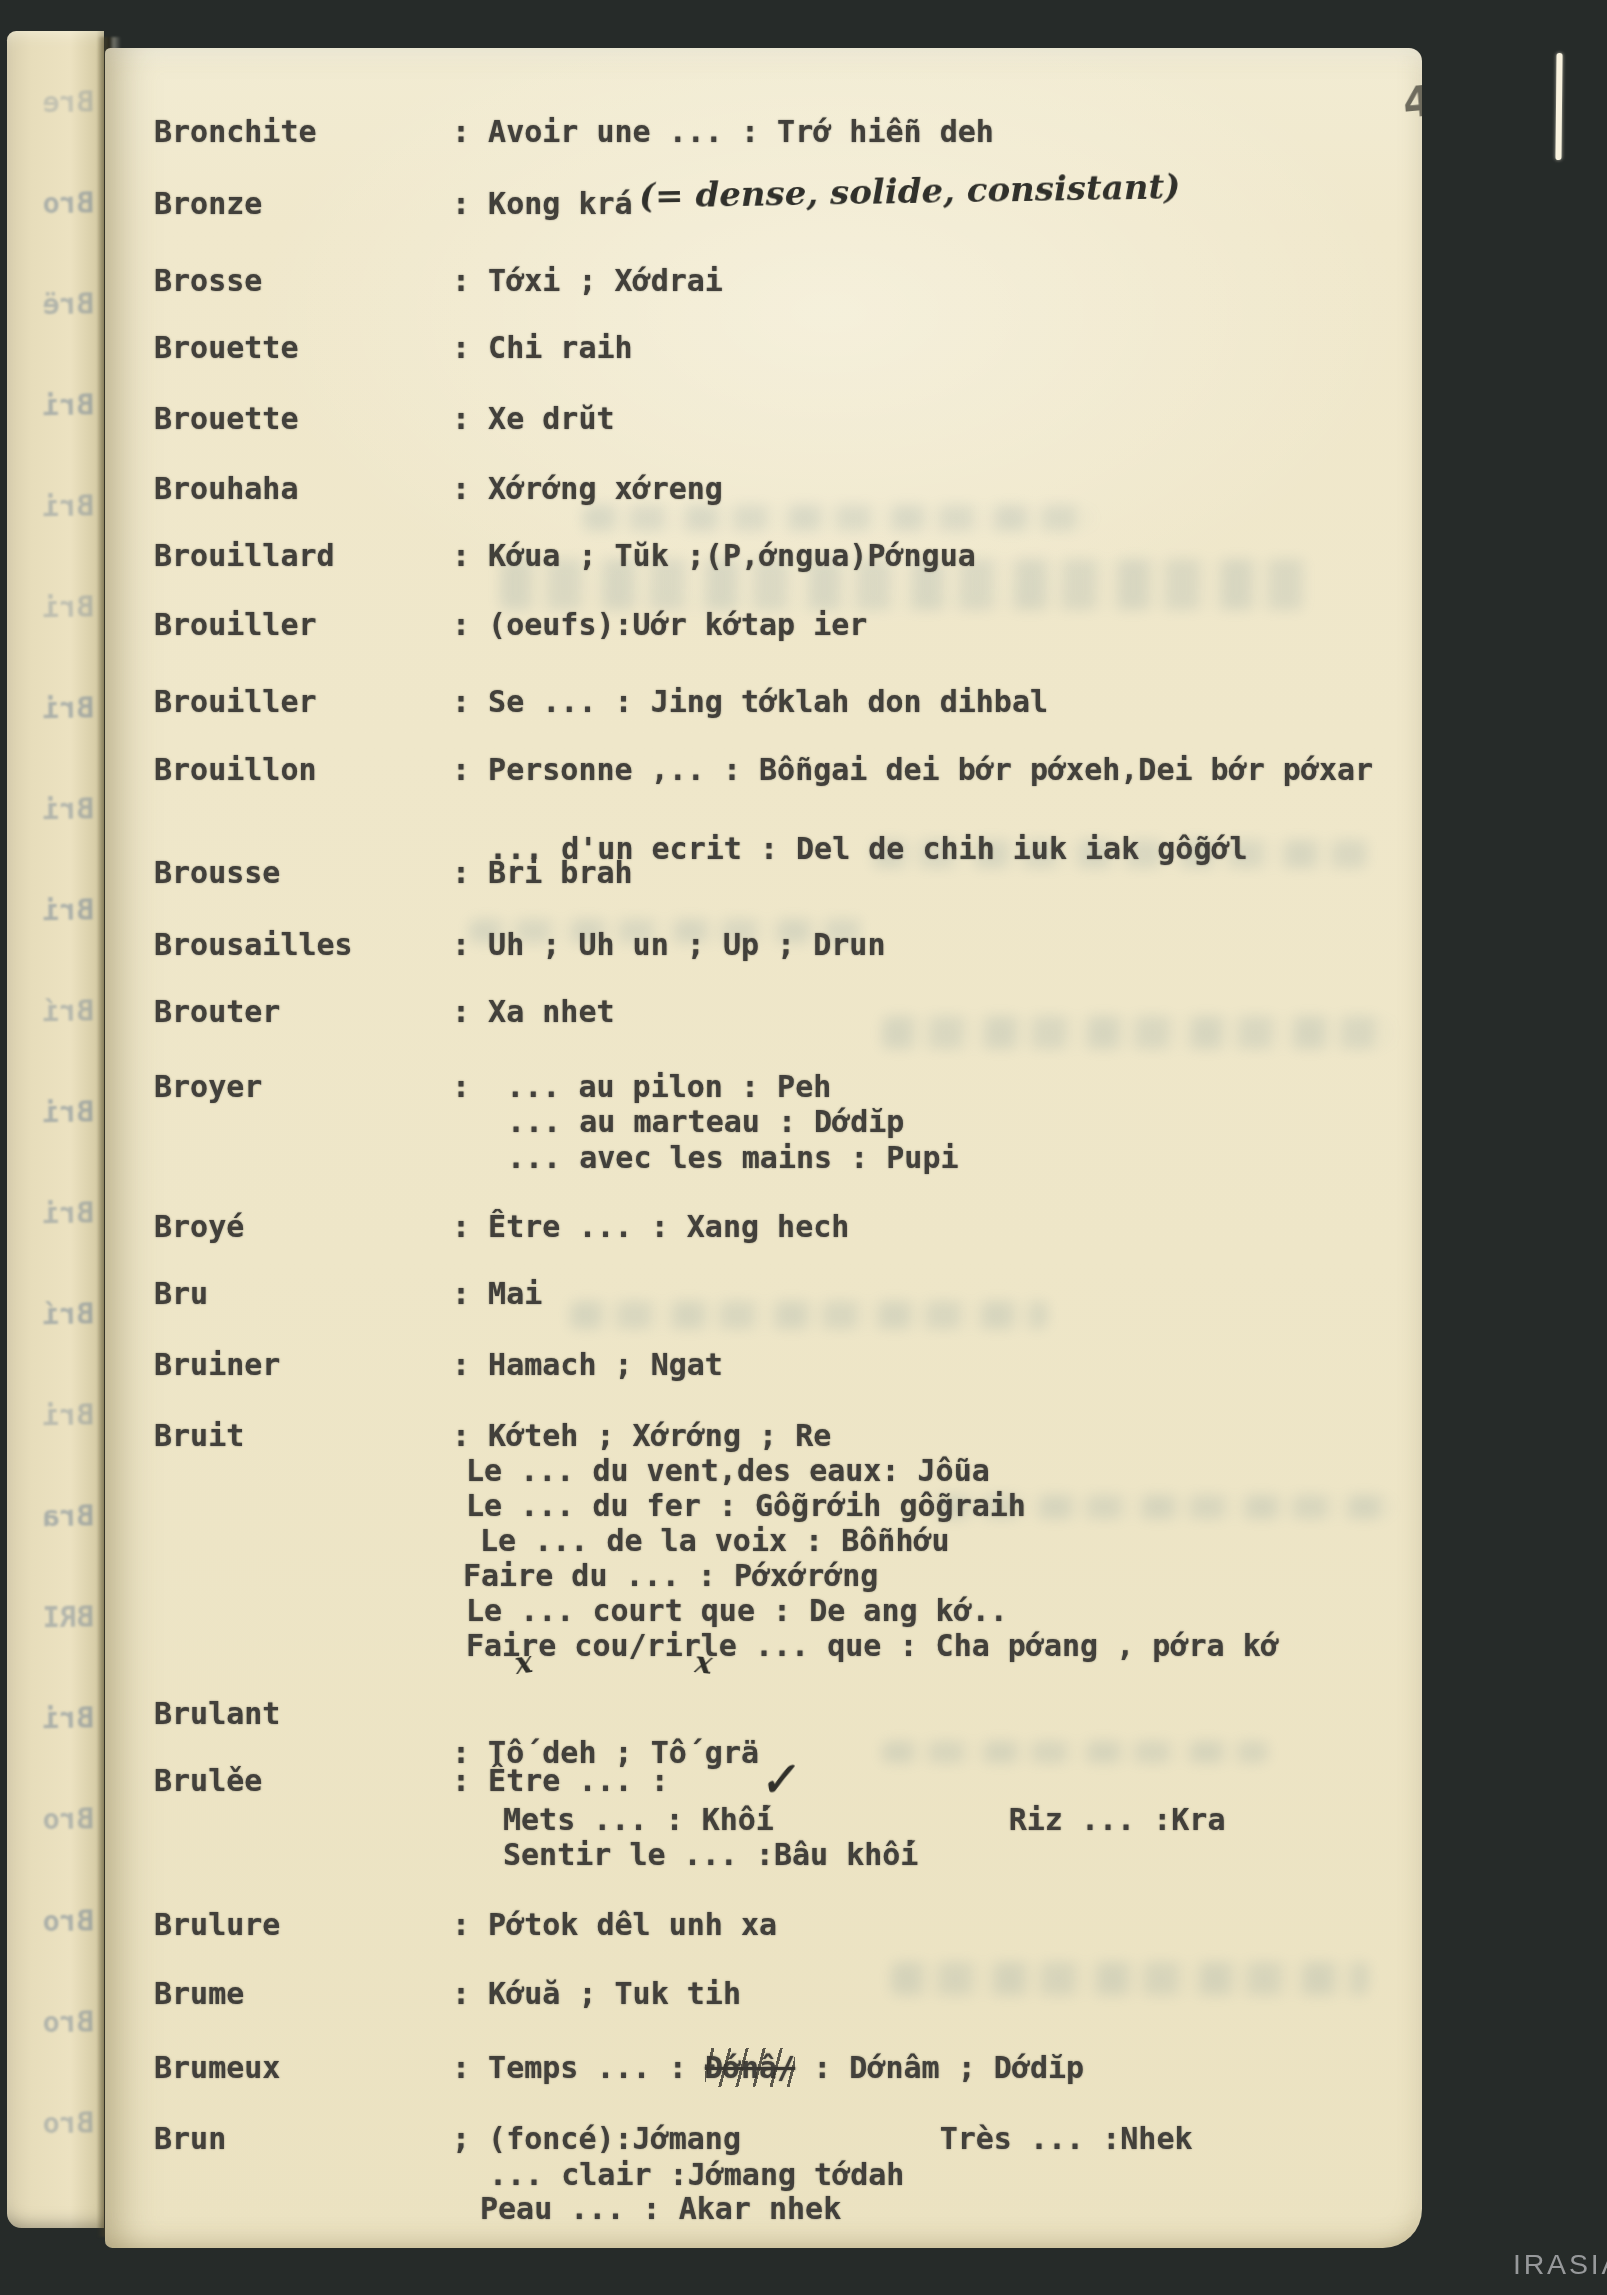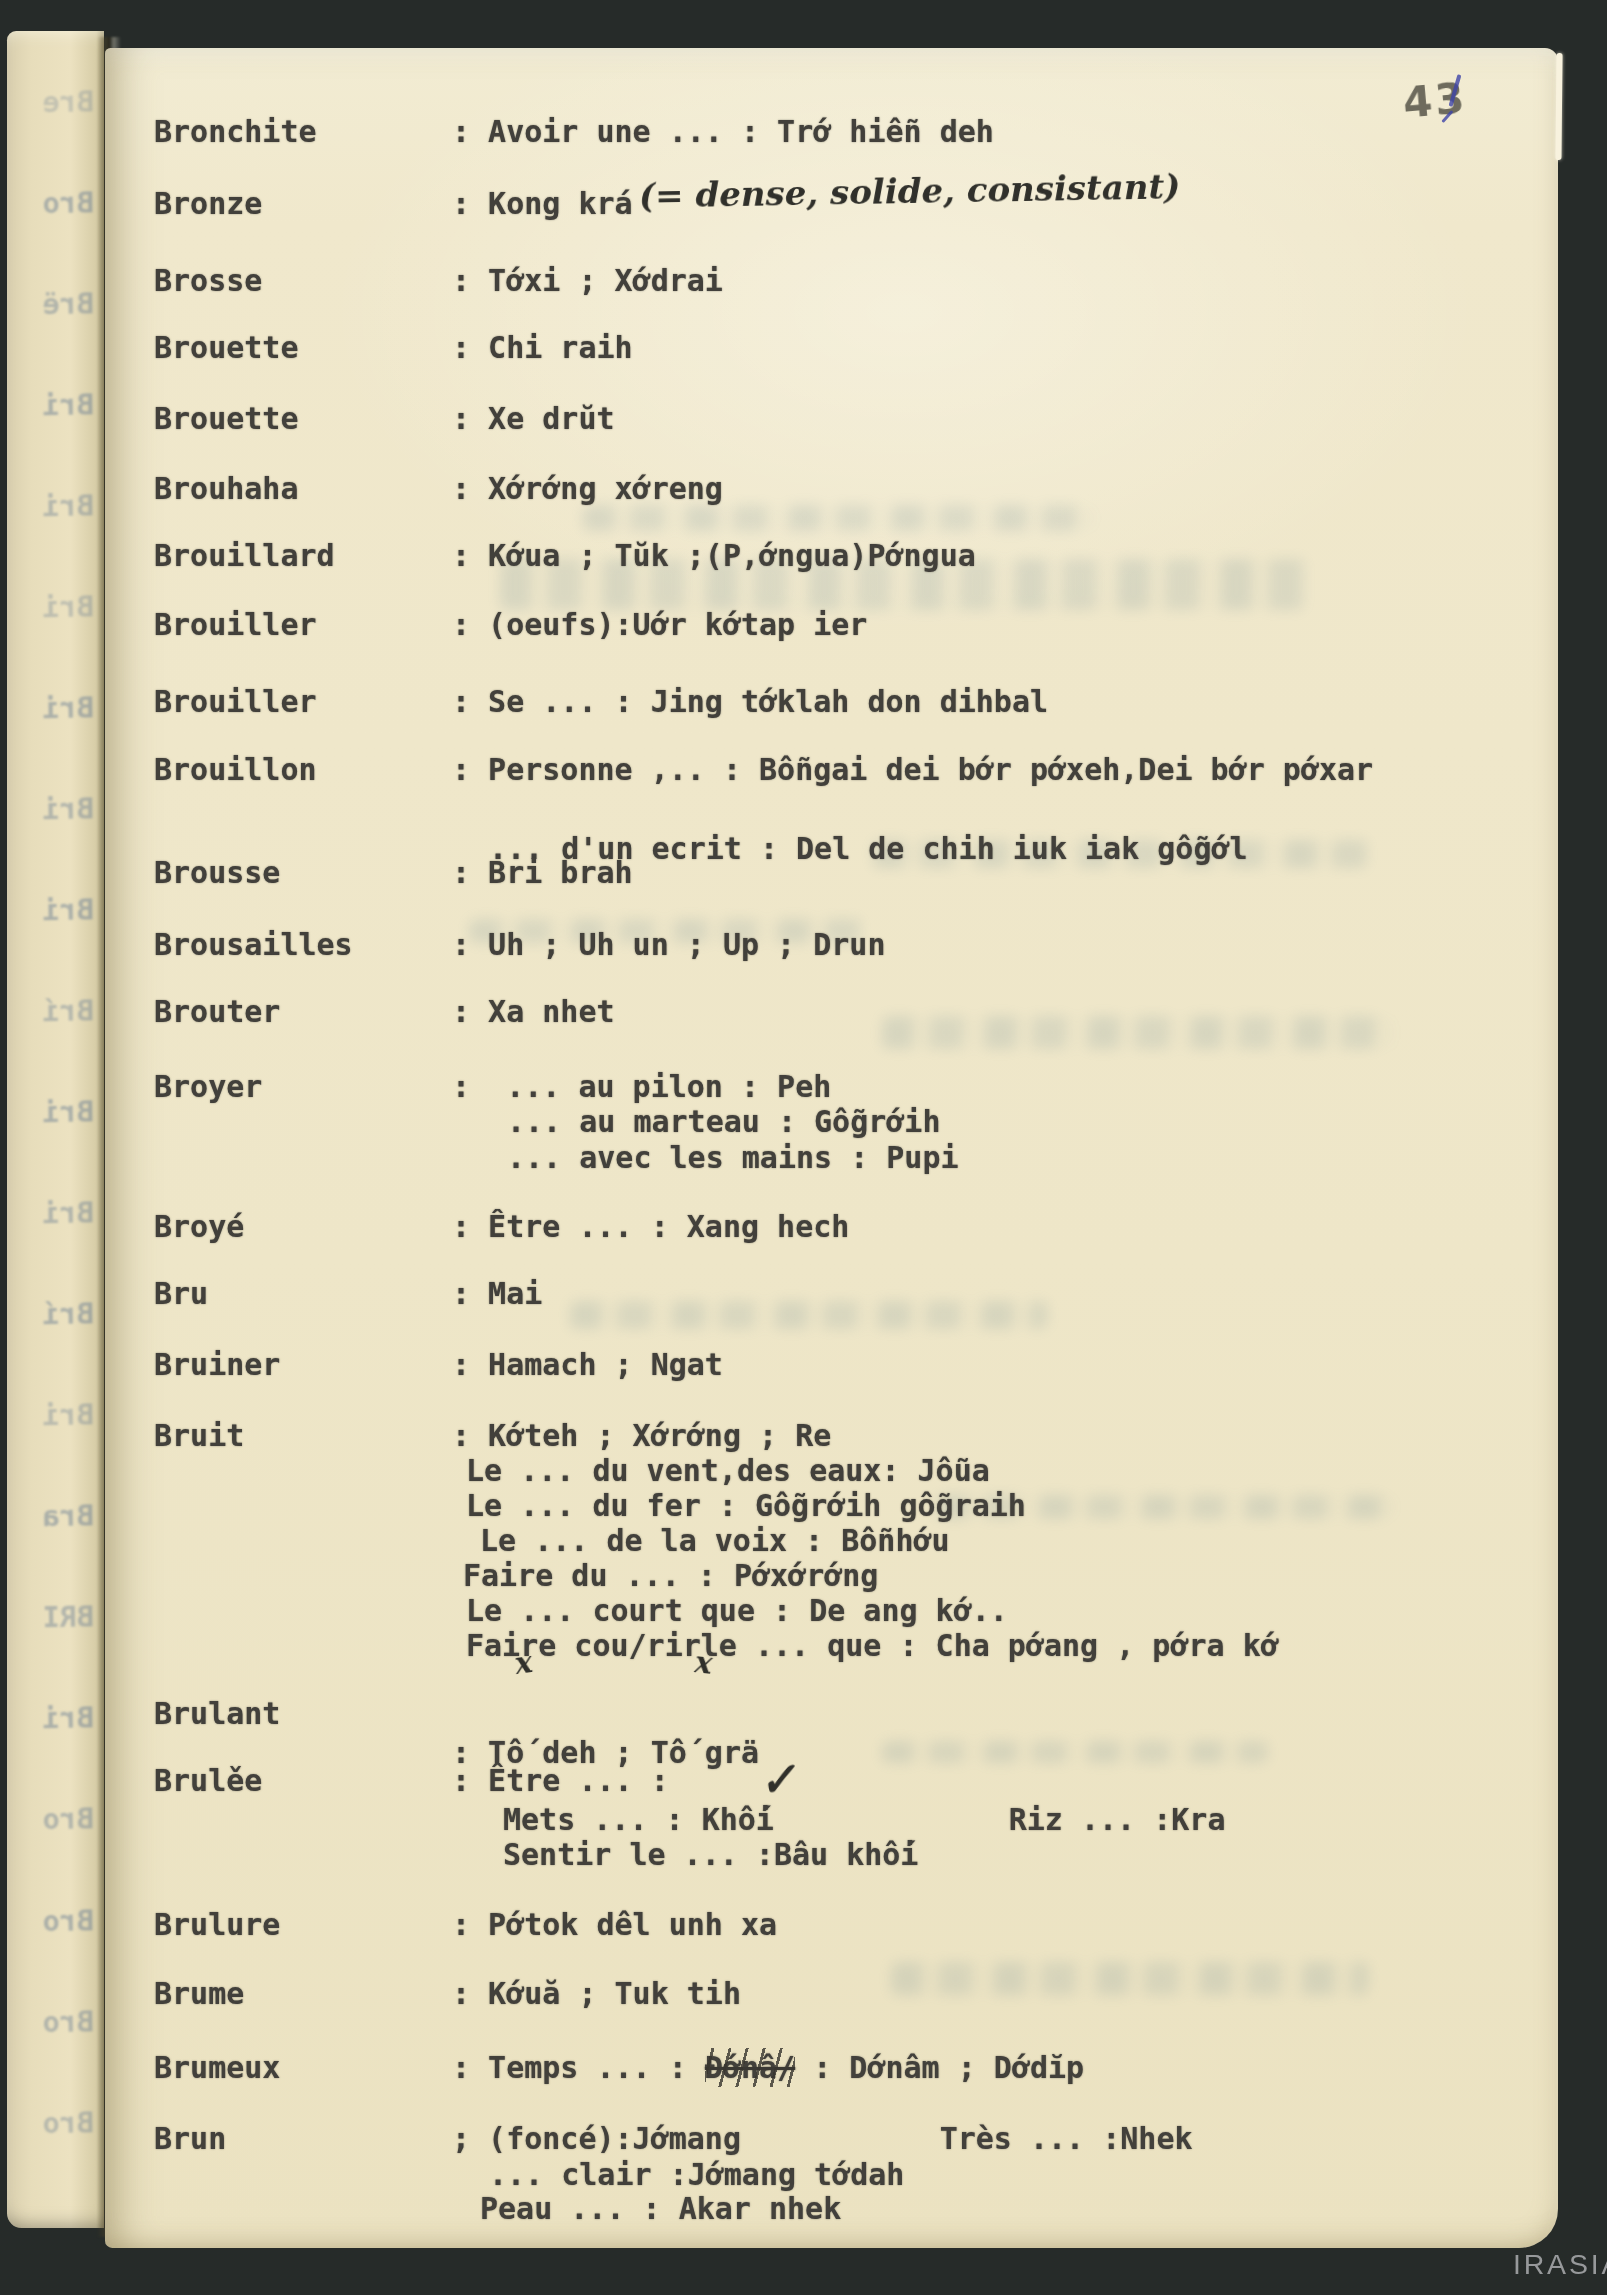--- a/index.html
+++ b/index.html
@@ -22,21 +22,21 @@
     filter:blur(0.9px);
   }
   .frag{
     position:absolute;left:14.7px;width:79px;
     transform:scaleX(-1) rotate(1deg);
     color:#6d8094;font-weight:bold;font-size:28.5px;line-height:31px;
     filter:blur(1.3px);white-space:pre;
   }
   
   .page{
-    position:absolute;left:105px;top:48px;width:1453px;height:2200px;overflow:hidden;
+    position:absolute;left:105px;top:48px;width:1317px;height:2200px;overflow:hidden;
     background:
       radial-gradient(ellipse 826px 459px at 55% 12%, rgba(255,255,248,.35), rgba(255,255,248,0) 70%),
       linear-gradient(180deg,#f2ecd3 0%,#f0e8cc 8%,#eee6c8 55%,#ebe2c1 100%);
     border-radius:5.5px 13px 39px 7.3px;
     box-shadow:
       inset 27.5px 0 42px -18.4px rgba(120,105,60,.5),
       inset 0 13px 24px -13px rgba(255,255,250,.85),
       inset -7.3px -9.2px 26px -11px rgba(140,125,80,.4);
   }
   .ghost{
@@ -149,21 +149,21 @@
         <span class="line" style="left: 347px; top: 703px;"><span>: Personne ,.. : Bỗngai dei bớr pớxeh,Dei bớr pớxar</span></span>
         <span class="line" style="left: 384px; top: 738px; margin-top: 44px;"><span>... d'un ecrit : Del de chih iuk iak gỗgớl</span></span>
         <span class="term" style="top: 806px;">Brousse</span>
         <span class="line" style="left: 347px; top: 806px;"><span>: Bri brah</span></span>
         <span class="term" style="top: 878px;">Brousailles</span>
         <span class="line" style="left: 347px; top: 878px;"><span>: Uh ; Uh un ; Up ; Drun</span></span>
         <span class="term" style="top: 945px;">Brouter</span>
         <span class="line" style="left: 347px; top: 945px;"><span>: Xa nhet</span></span>
         <span class="term" style="top: 1020px;">Broyer</span>
         <span class="line" style="left: 347px; top: 1020px;"><span>:  ... au pilon : Peh</span></span>
-        <span class="line" style="left: 402px; top: 1055px;"><span>... au marteau : Gỗgrớih</span></span>
+        <span class="line" style="left: 402px; top: 1055px;"><span>... au marteau : Dớdĭp</span></span>
         <span class="line" style="left: 402px; top: 1091px;"><span>... avec les mains : Pupi</span></span>
         <span class="term" style="top: 1160px;">Broyé</span>
         <span class="line" style="left: 347px; top: 1160px;"><span>: Être ... : Xang hech</span></span>
         <span class="term" style="top: 1227px;">Bru</span>
         <span class="line" style="left: 347px; top: 1227px;"><span>: Mai</span></span>
         <span class="term" style="top: 1298px;">Bruiner</span>
         <span class="line" style="left: 347px; top: 1298px;"><span>: Hamach ; Ngat</span></span>
         <span class="term" style="top: 1369px;">Bruit</span>
         <span class="line" style="left: 347px; top: 1369px;"><span>: Kớteh ; Xớrớng ; Re</span></span>
         <span class="line" style="left: 361px; top: 1404px;"><span>Le ... du vent,des eaux: Jỗua</span></span>

